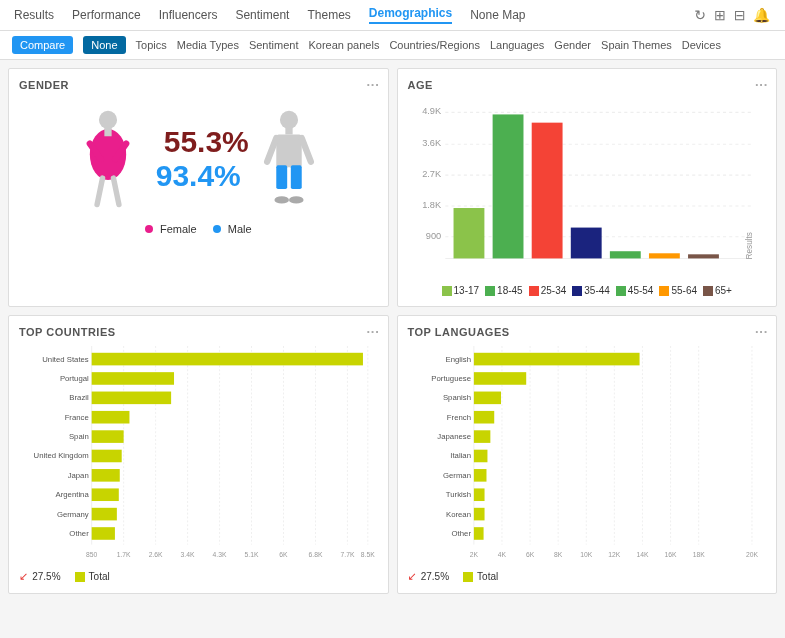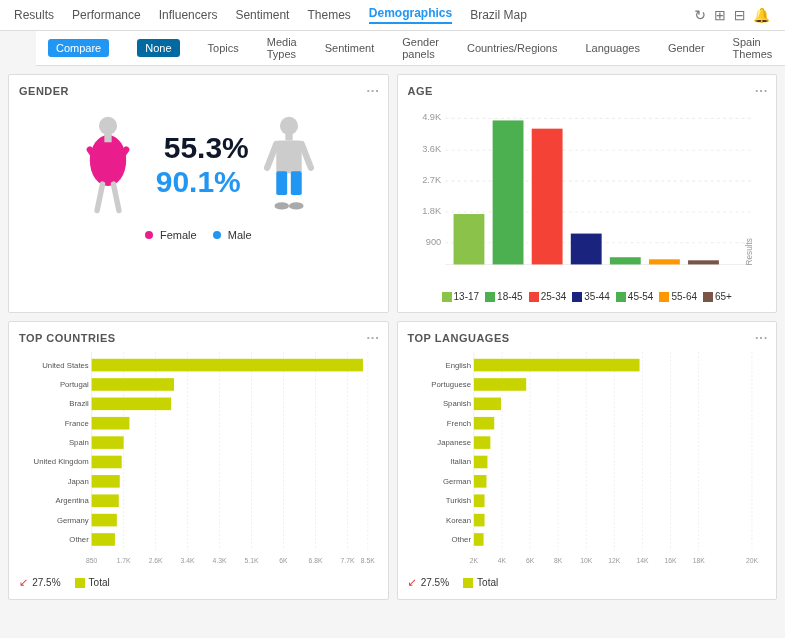--- a/index.html
+++ b/index.html
@@ -6,40 +6,40 @@
     body { font-family: Arial, sans-serif; font-size: 11px; background: #f5f5f5; color: #333; width: 785px; }
 
     
     .top-nav { background: #fff; border-bottom: 1px solid #ddd; padding: 6px 14px; display: flex; align-items: center; gap: 18px; }
     .top-nav span { cursor: pointer; color: #555; font-size: 12px; }
     .top-nav span.active { color: #2196F3; font-weight: bold; border-bottom: 2px solid #2196F3; padding-bottom: 2px; }
     .top-nav-icons { margin-left: auto; display: flex; gap: 8px; align-items: center; }
     .top-nav-icons span { color: #777; cursor: pointer; font-size: 14px; }
 
     
-    .filter-bar { background: #fff; border-bottom: 1px solid #ddd; padding: 5px 12px; display: flex; align-items: center; gap: 28px; margin-left: 36px; }
+    .filter-bar { background: #fff; border-bottom: 1px solid #ddd; padding: 5px 12px; display: flex; align-items: center; gap: 10px; }
     .filter-bar .compare-btn { background: #2196F3; color: #fff; border: none; border-radius: 3px; padding: 3px 8px; font-size: 11px; cursor: pointer; }
     .filter-bar .none-btn { background: #0369a1; color: #fff; border: none; border-radius: 3px; padding: 3px 8px; font-size: 11px; cursor: pointer; }
     .filter-bar span { color: #555; cursor: pointer; font-size: 11px; }
 
     
     .main-content { padding: 8px; display: grid; grid-template-columns: 1fr 1fr; grid-template-rows: auto auto; gap: 8px; }
 
     
     .panel { background: #fff; border: 1px solid #ddd; border-radius: 2px; padding: 10px; position: relative; }
     .panel-title { font-size: 11px; font-weight: bold; color: #555; margin-bottom: 8px; letter-spacing: 0.5px; }
     .panel-menu { position: absolute; top: 8px; right: 8px; color: #aaa; cursor: pointer; font-size: 13px; font-weight: bold; }
 
     
     .gender-panel { display: flex; flex-direction: column; }
     .gender-visual { display: flex; align-items: center; justify-content: center; gap: 10px; padding: 10px 0; }
     .female-figure { display: flex; flex-direction: column; align-items: center; }
     .male-figure { display: flex; flex-direction: column; align-items: center; }
     .gender-stats { display: flex; flex-direction: column; align-items: center; justify-content: center; }
-    .female-pct { color: #0f172a; font-size: 30px; font-weight: bold; margin-left: 16px; }
+    .female-pct { color: #7f1d1d; font-size: 30px; font-weight: bold; margin-left: 16px; }
     .male-pct { color: #2196F3; font-size: 30px; font-weight: bold; }
     .gender-legend { display: flex; gap: 16px; justify-content: center; margin-top: 4px; font-size: 11px; text-align: right; }
     .legend-dot { width: 8px; height: 8px; border-radius: 50%; display: inline-block; margin-right: 4px; }
 
     
     .figure-svg { width: 60px; height: 100px; }
 
     
     .age-panel { }
     .age-chart { width: 100%; height: 180px; position: relative; }
@@ -59,36 +59,36 @@
 </head>
 <body>
 
 <div class="top-nav">
   <span>Results</span>
   <span>Performance</span>
   <span>Influencers</span>
   <span>Sentiment</span>
   <span>Themes</span>
   <span class="active">Demographics</span>
-  <span>Brazil Map</span>
+  <span>None Map</span>
   <div class="top-nav-icons">
     <span>↻</span>
     <span>⊞</span>
     <span>⊟</span>
     <span>🔔</span>
   </div>
 </div>
 
 <div class="filter-bar">
   <button class="compare-btn">Compare</button>
   <button class="none-btn">None</button>
   <span>Topics</span>
   <span>Media Types</span>
   <span>Sentiment</span>
-  <span>Gender panels</span>
+  <span>Korean panels</span>
   <span>Countries/Regions</span>
   <span>Languages</span>
   <span>Gender</span>
   <span>Spain Themes</span>
   <span>Devices</span>
 </div>
 
 <div class="main-content">
 
   <div class="panel gender-panel">
@@ -108,21 +108,21 @@
           <line x1="10" y1="38" x2="22" y2="55" stroke="#E91E8C" stroke-width="7" stroke-linecap="round"></line>
           <line x1="50" y1="38" x2="38" y2="55" stroke="#E91E8C" stroke-width="7" stroke-linecap="round"></line>
 
           <line x1="24" y1="76" x2="18" y2="105" stroke="#ccc" stroke-width="6" stroke-linecap="round"></line>
           <line x1="36" y1="76" x2="42" y2="105" stroke="#ccc" stroke-width="6" stroke-linecap="round"></line>
         </svg>
       </div>
 
       <div class="gender-stats">
         <div class="female-pct">55.3%</div>
-        <div class="male-pct">90.1%</div>
+        <div class="male-pct">93.4%</div>
       </div>
 
       <div class="male-figure">
         <svg class="figure-svg" viewBox="0 0 60 110">
 
           <circle cx="30" cy="12" r="10" fill="#ccc"></circle>
 
           <rect x="26" y="20" width="8" height="8" fill="#ccc"></rect>
 
           <rect x="16" y="28" width="28" height="36" rx="3" fill="#ccc"></rect>

